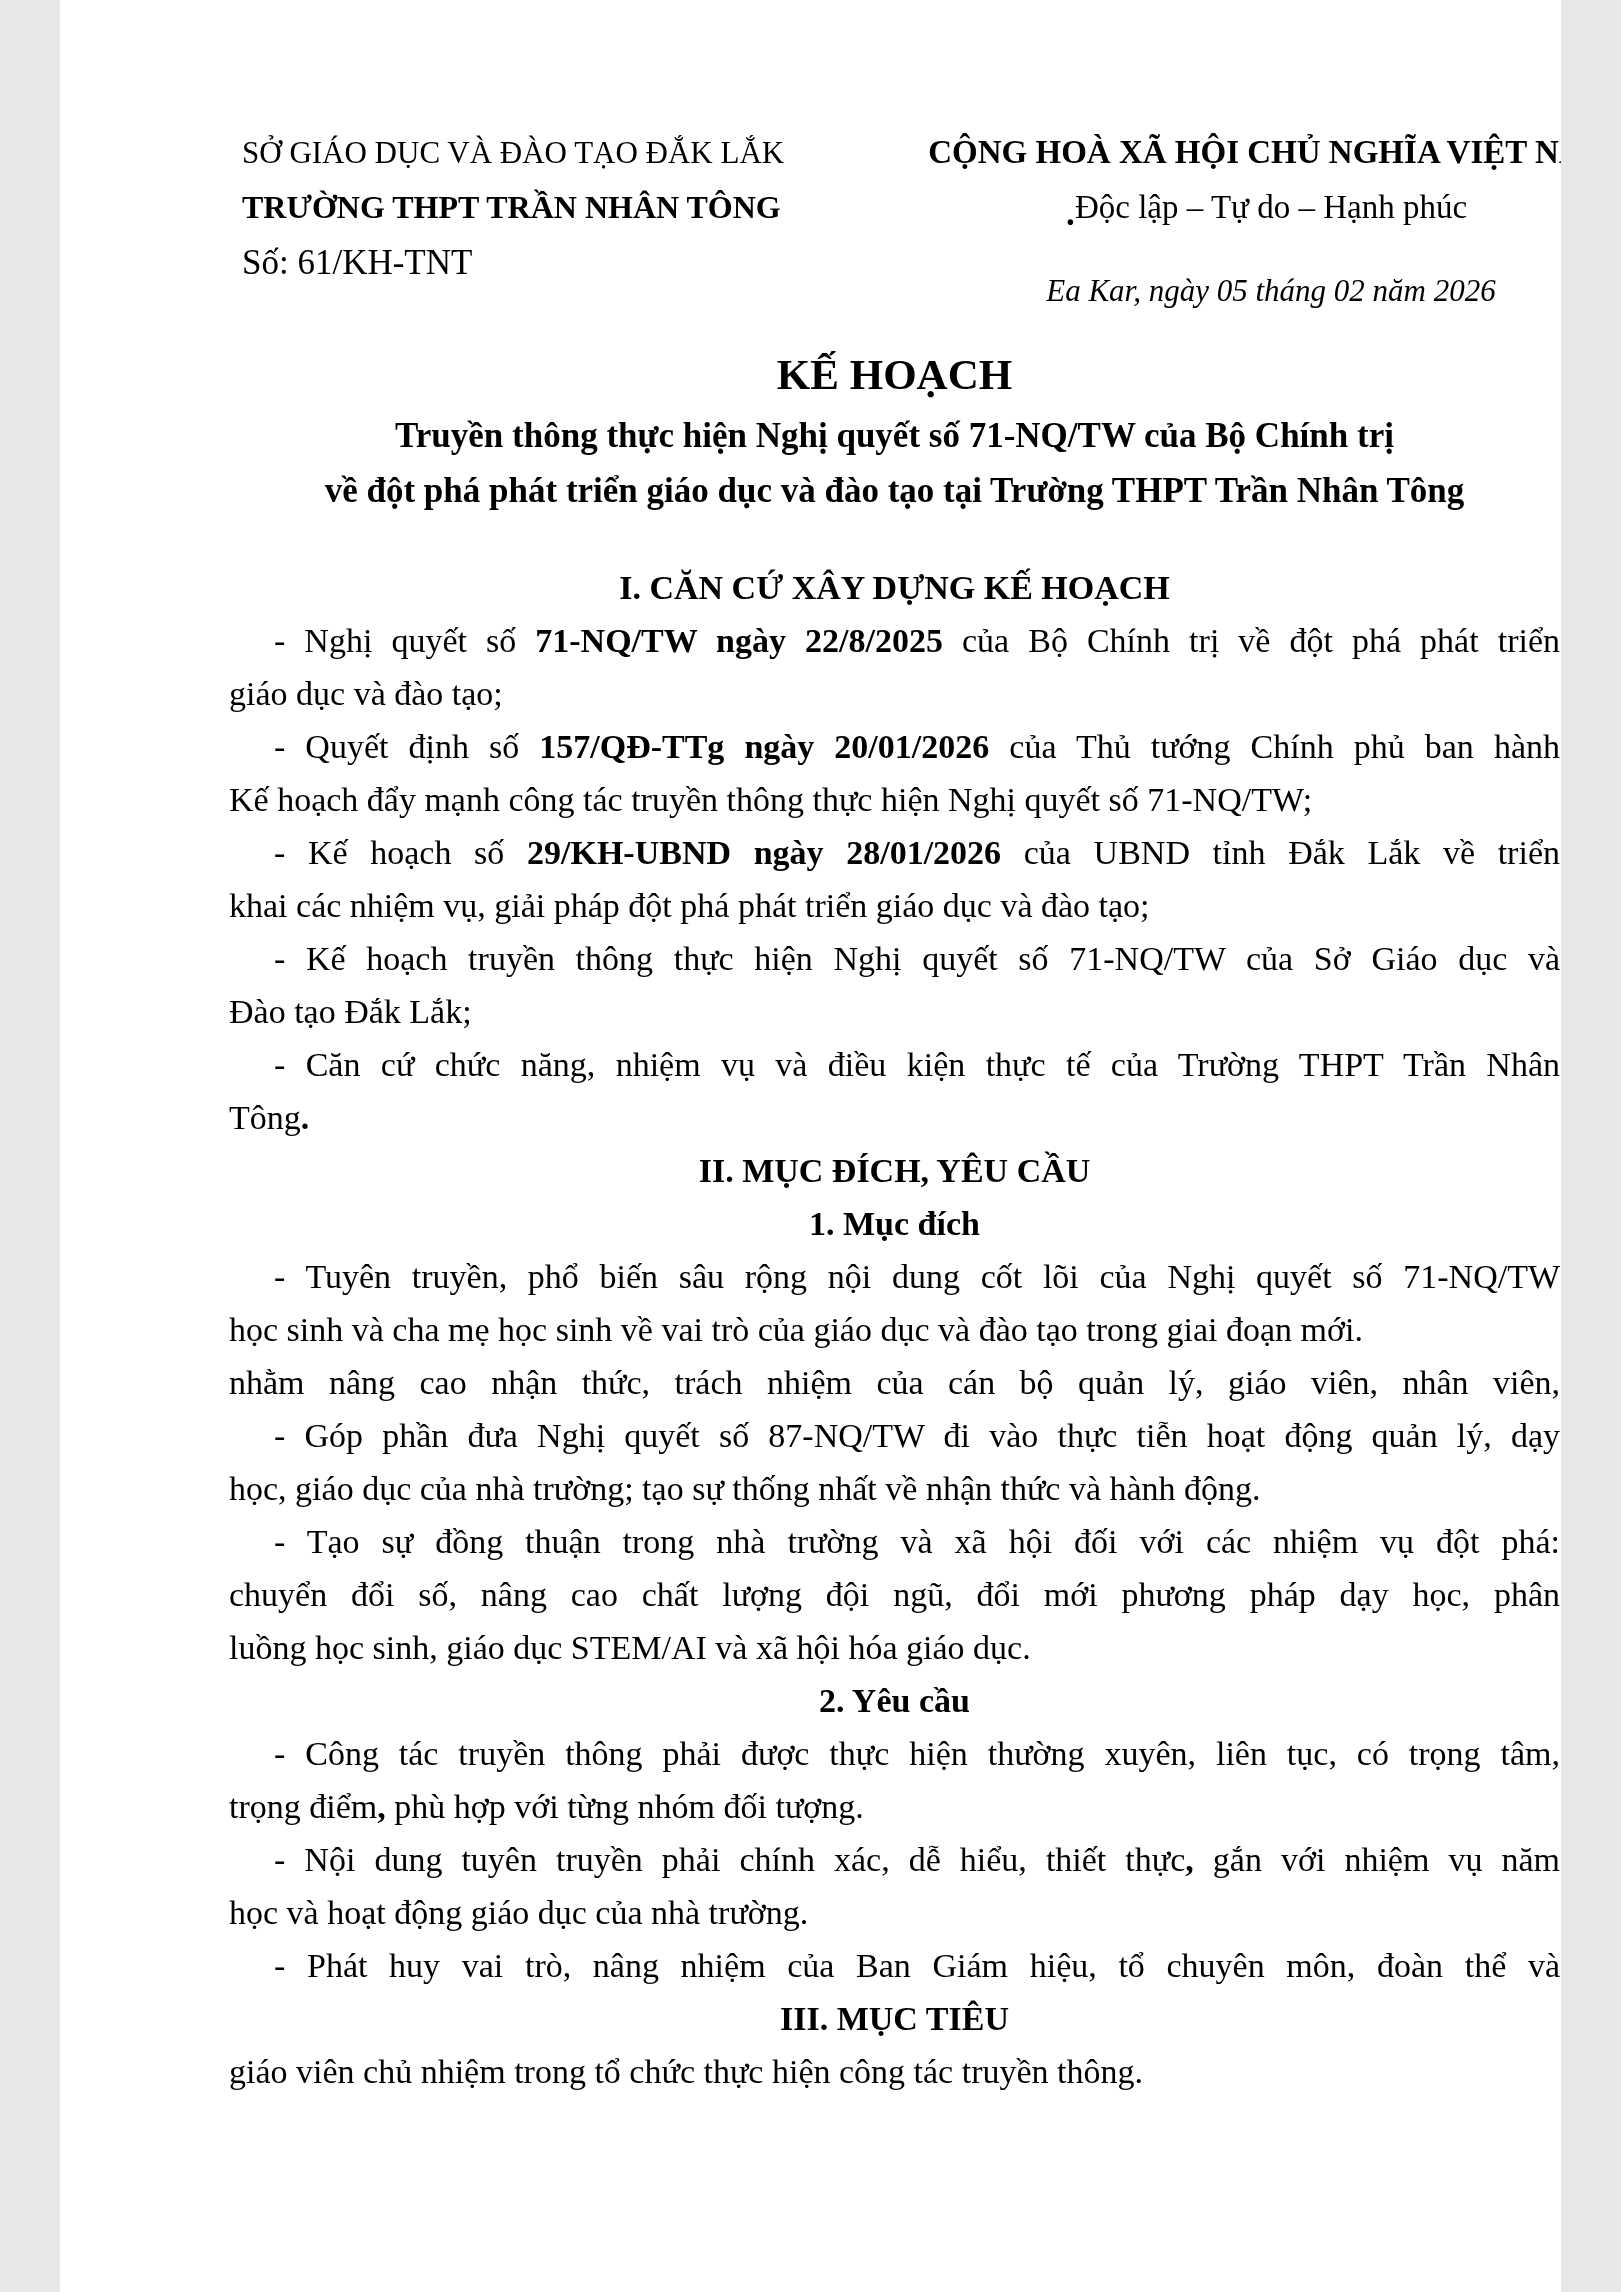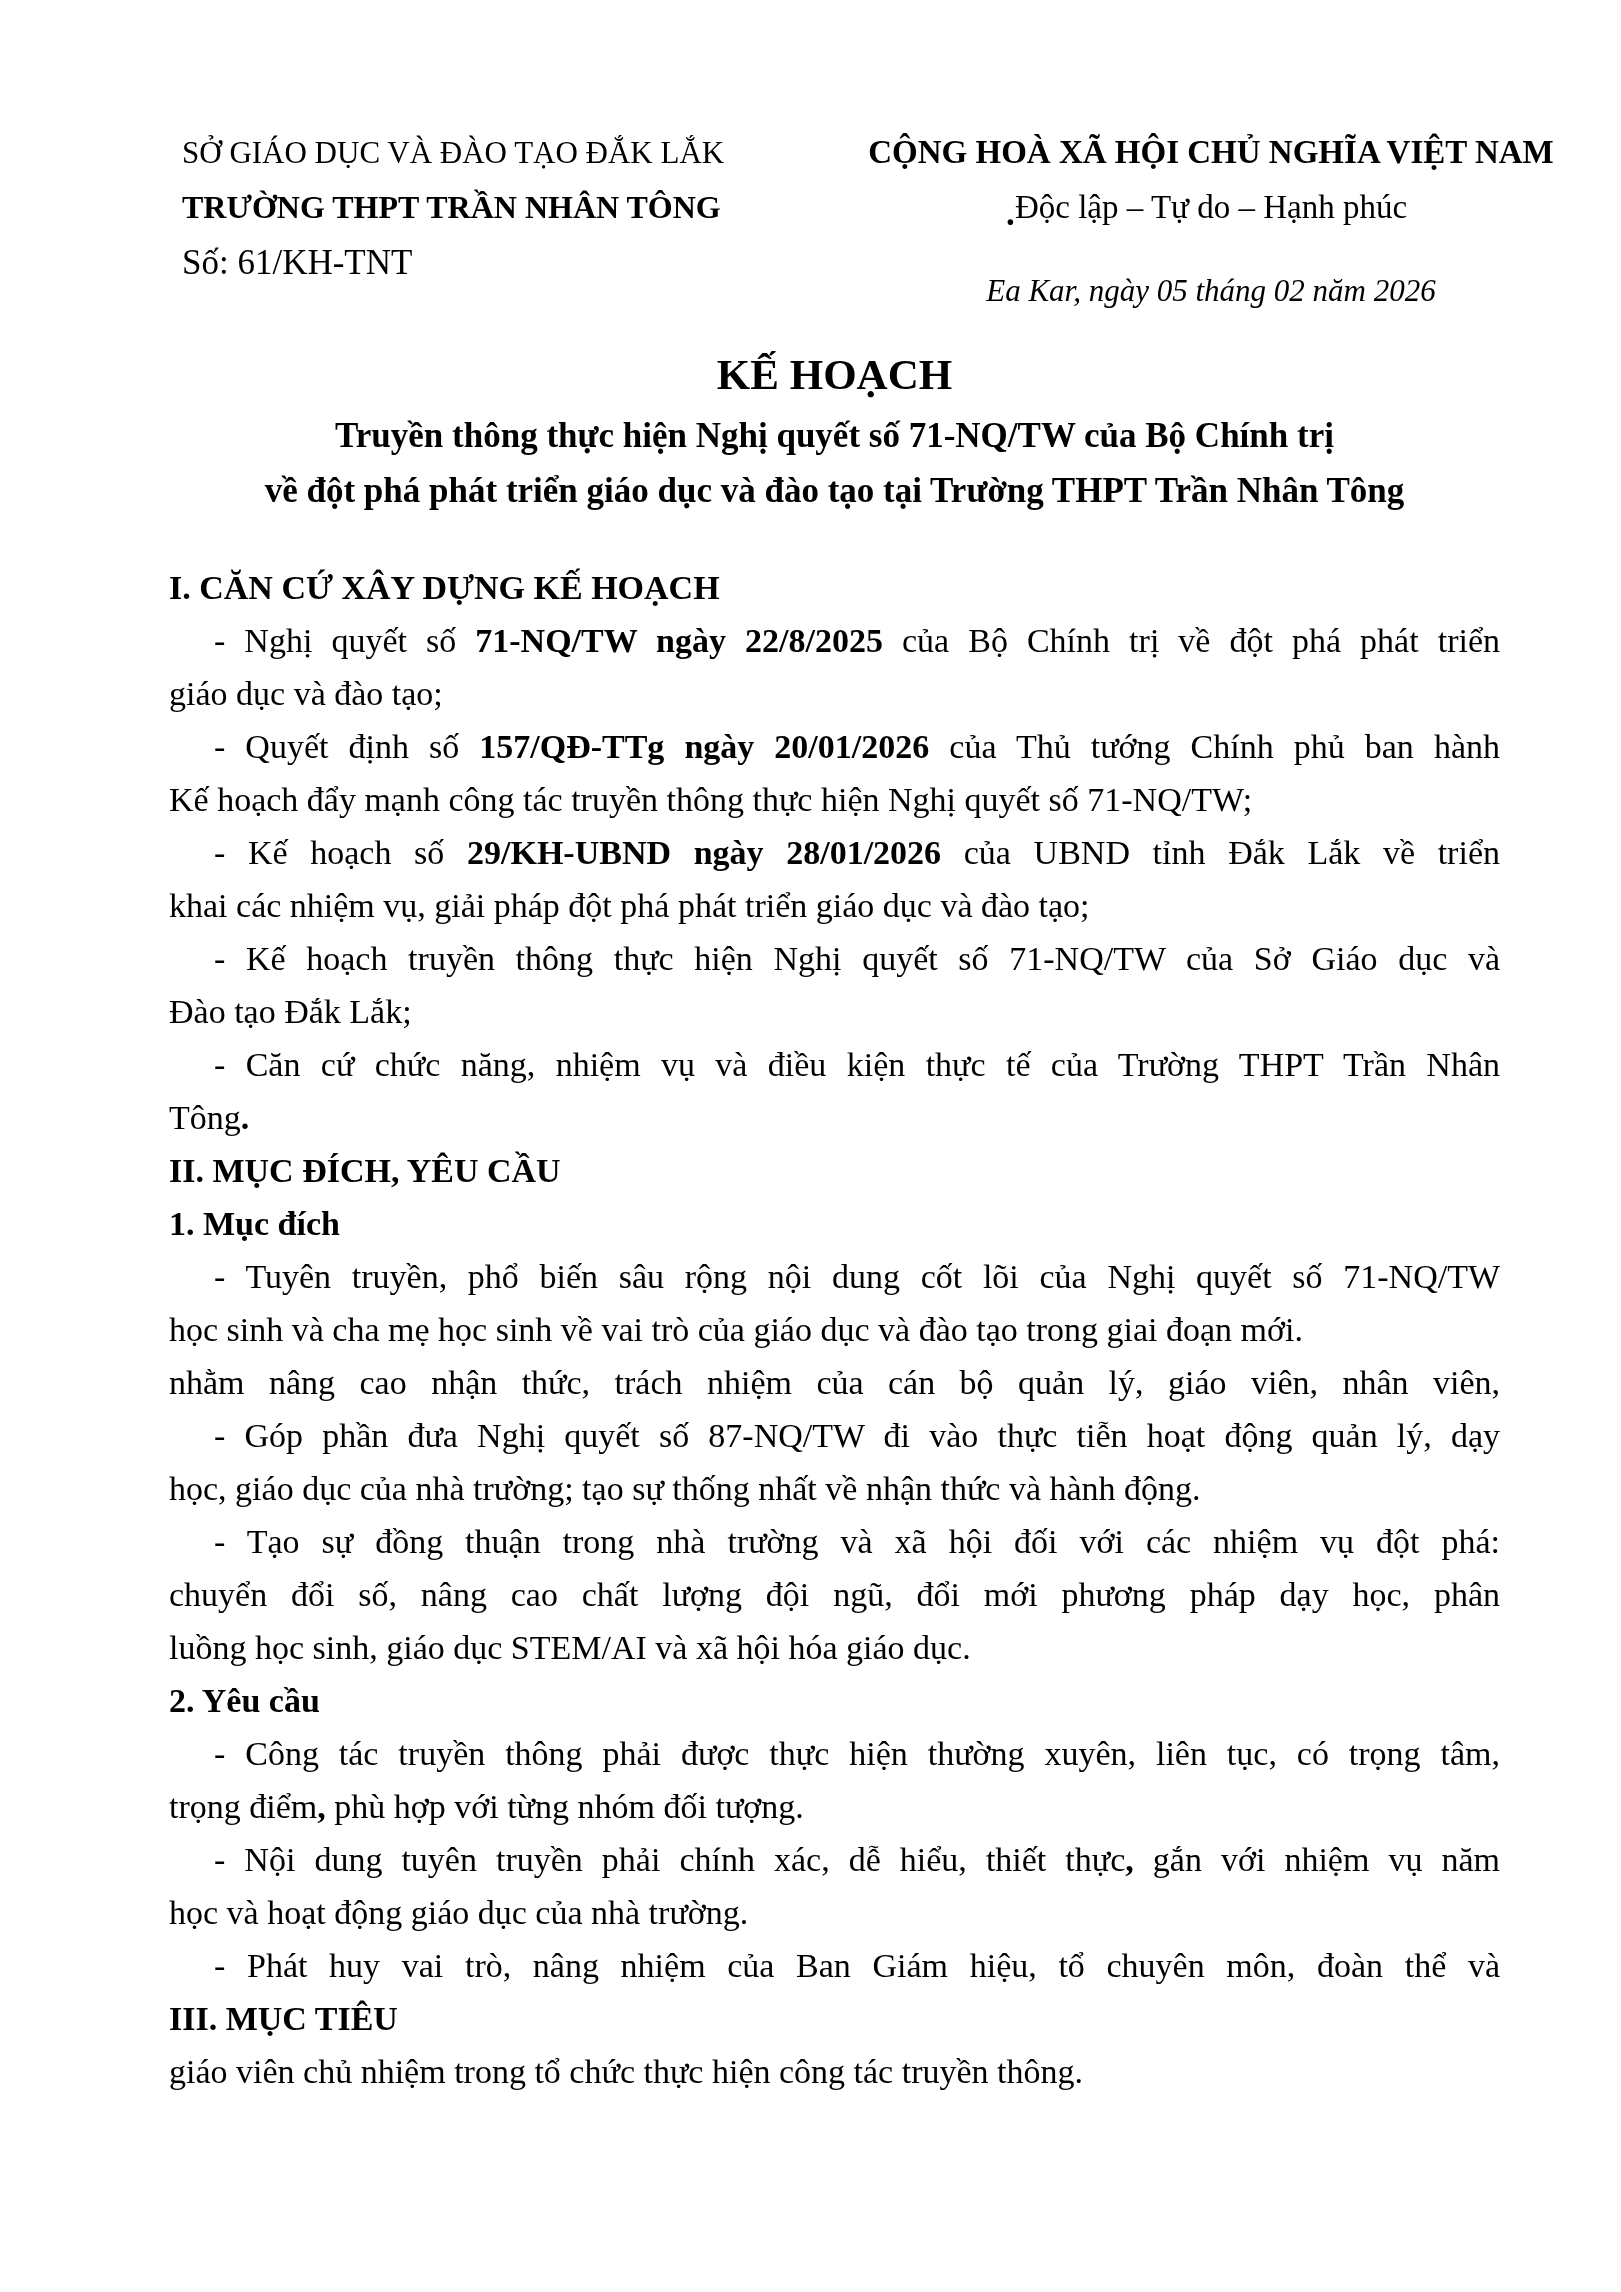--- a/index.html
+++ b/index.html
@@ -1,18 +1,18 @@
 <!DOCTYPE html>
 <html lang="vi"><head>
 <meta charset="utf-8">
 <style>
   html,body{margin:0;padding:0;background:#e8e8e8;}
   .page{
     position:relative;
-    width:1621px;height:2293px;
+    width:1501px;height:2293px;
     background:#ffffff;
     color:#000000;
     font-family:"Liberation Serif","DejaVu Serif",serif;
     overflow:hidden;
     margin:0 auto;
   }
   
   .header-left{
     position:absolute;left:182px;top:125px;width:627px;
     text-align:left;
@@ -50,21 +50,21 @@
     height:53px;line-height:53px;
     text-align:left;
     white-space:nowrap;
   }
   .line.justify{
     white-space:normal;
     text-align:justify;
     text-align-last:justify;
   }
   .line.indent{padding-left:45px;}
-  .line.heading{font-weight:bold;}
+  .line.heading{font-weight:bold;text-align:center;}
   .b{font-weight:bold;}
 </style>
 </head>
 <body>
 
 <div class="page">
 
   <div class="header-left">
     <div class="hl-1">SỞ GIÁO DỤC VÀ ĐÀO TẠO ĐẮK LẮK</div>
     <div class="hl-2">TRƯỜNG THPT TRẦN NHÂN TÔNG</div>

